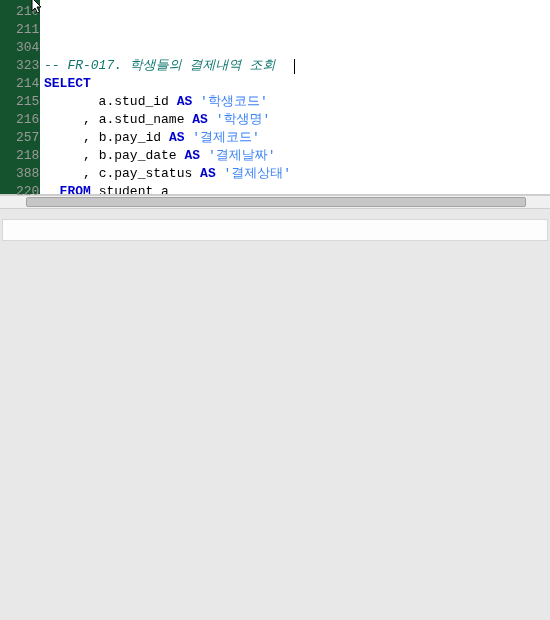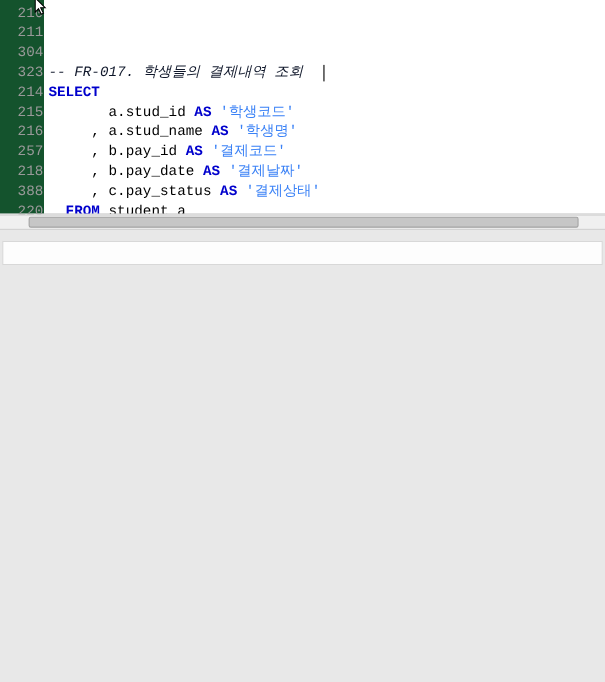--- a/index.html
+++ b/index.html
@@ -32,21 +32,21 @@
   .gutter div { height: 18px; }
   .code-area {
     flex: 1;
     padding: 3px 0 3px 4px;
     line-height: 18px;
     white-space: pre;
     position: relative;
     overflow: hidden;
   }
   .code-line { height: 18px; }
-  .tok-comment { color: #0f172a; font-style: italic; }
+  .tok-comment { color: #0f766e; font-style: italic; }
   .tok-keyword { color: #0000cc; font-weight: bold; }
   .tok-ident   { color: #000000; }
   .tok-punct   { color: #000; }
   .tok-string  { color: #3b82f6; }
   .cursor {
     position: absolute;
     width: 1px;
     height: 15px;
     background: #000;
     top: 59px;

